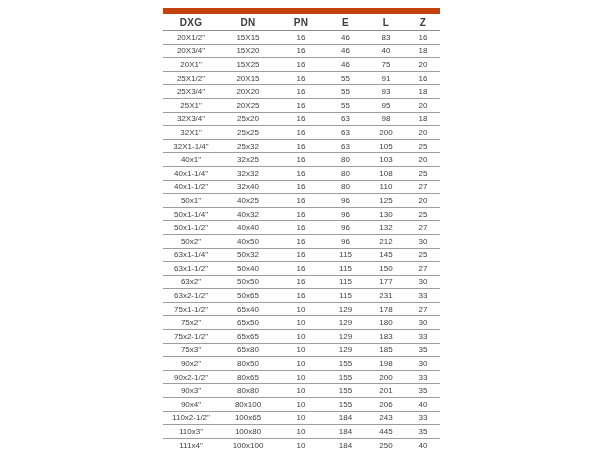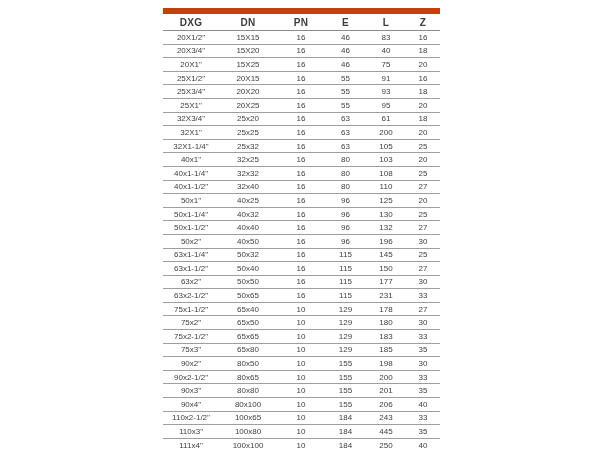--- a/index.html
+++ b/index.html
@@ -126,21 +126,21 @@
             <td>16</td>
             <td>55</td>
             <td>95</td>
             <td>20</td>
           </tr>
           <tr>
             <td>32X3/4"</td>
             <td>25x20</td>
             <td>16</td>
             <td>63</td>
-            <td>61</td>
+            <td>98</td>
             <td>18</td>
           </tr>
           <tr>
             <td>32X1"</td>
             <td>25x25</td>
             <td>16</td>
             <td>63</td>
             <td>200</td>
             <td>20</td>
           </tr>
@@ -198,21 +198,21 @@
             <td>16</td>
             <td>96</td>
             <td>132</td>
             <td>27</td>
           </tr>
           <tr>
             <td>50x2"</td>
             <td>40x50</td>
             <td>16</td>
             <td>96</td>
-            <td>196</td>
+            <td>212</td>
             <td>30</td>
           </tr>
           <tr>
             <td>63x1-1/4"</td>
             <td>50x32</td>
             <td>16</td>
             <td>115</td>
             <td>145</td>
             <td>25</td>
           </tr>

